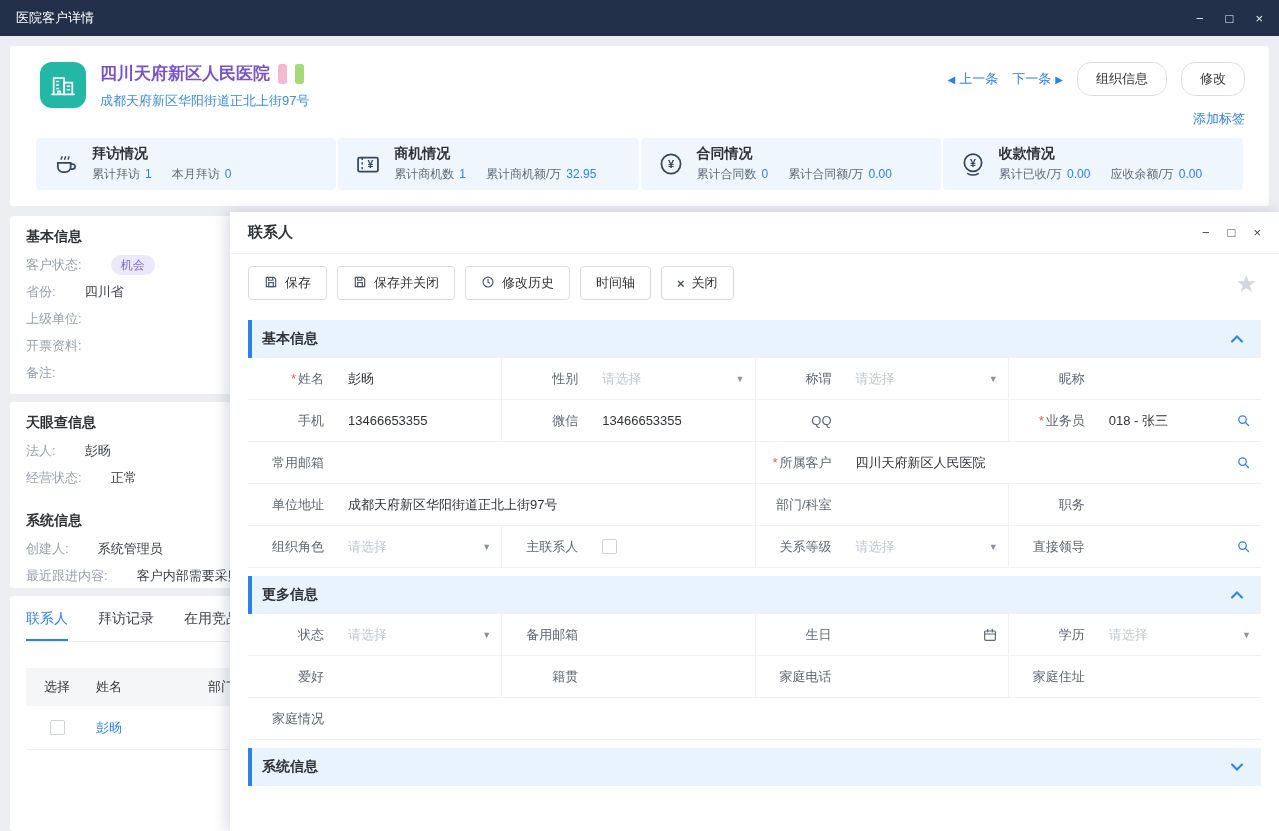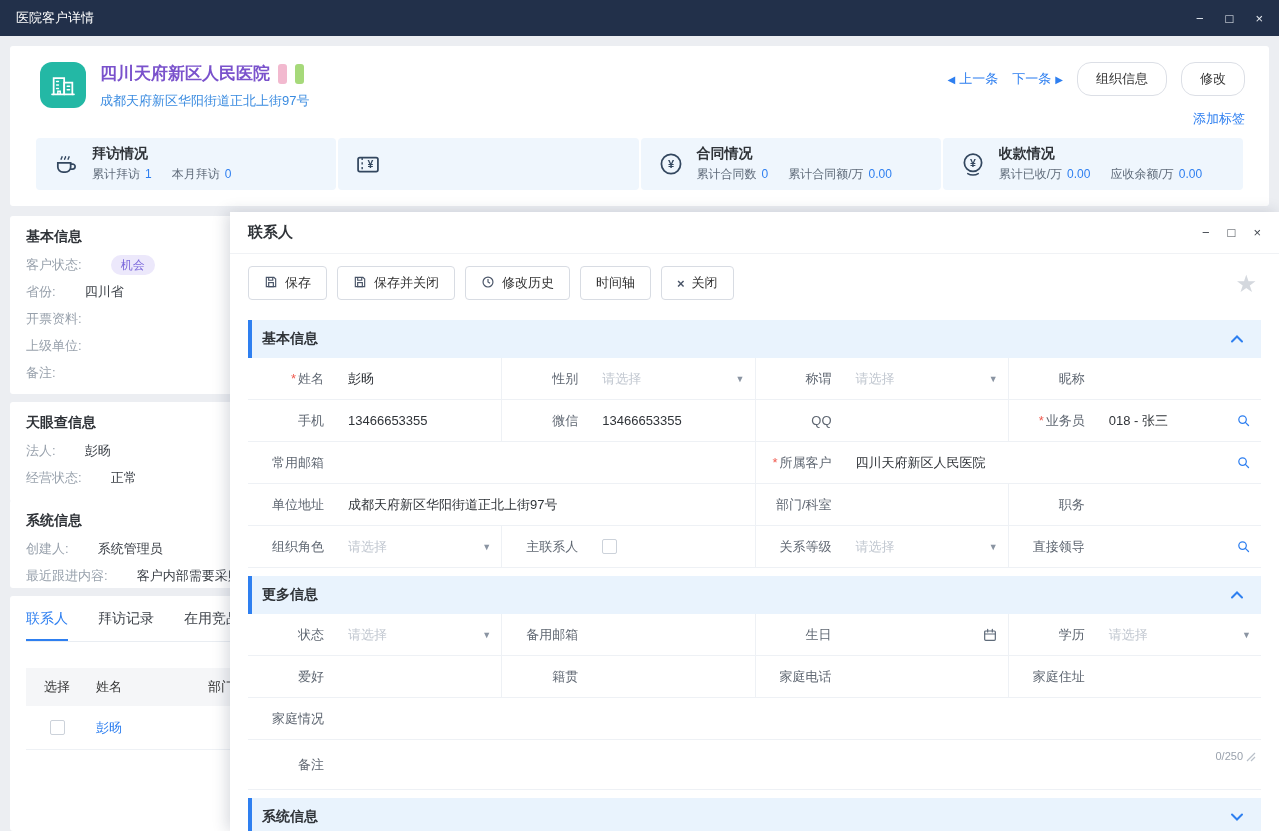--- a/index.html
+++ b/index.html
@@ -205,20 +205,27 @@
         </div>
       </div>
       <div class="stat-card">
         <span class="stat-icon">
           <svg width="28" height="28" viewBox="0 0 24 24" fill="none" stroke="currentColor" stroke-width="1.5">
             <rect x="3.5" y="6.5" width="17" height="12" rx="1.5"></rect>
             <path d="M7 6.5v12" stroke-dasharray="2 2" stroke-width="1.2"></path>
             <text x="14" y="15.8" text-anchor="middle" font-size="9" font-weight="bold" fill="currentColor" stroke="none">¥</text>
           </svg>
         </span>
+        <div class="stat-body">
+          <div class="stat-title">商机情况</div>
+          <div class="stat-line">
+            <span><span>累计商机数</span><span class="stat-num">1</span></span>
+            <span><span>累计商机额/万</span><span class="stat-num">32.95</span></span>
+          </div>
+        </div>
       </div>
       <div class="stat-card">
         <span class="stat-icon">
           <svg width="28" height="28" viewBox="0 0 24 24" fill="none" stroke="currentColor" stroke-width="1.5">
             <circle cx="12" cy="12" r="8.2"></circle>
             <text x="12" y="15.6" text-anchor="middle" font-size="9.5" font-weight="bold" fill="currentColor" stroke="none">¥</text>
           </svg>
         </span>
         <div class="stat-body">
           <div class="stat-title">合同情况</div>
@@ -251,25 +258,25 @@
     <div class="side-title">基本信息</div>
     <div class="side-line">
       <span>客户状态:</span>
       <span class="badge">机会</span>
     </div>
     <div class="side-line">
       <span>省份:</span>
         <span class="lv">四川省</span>
     </div>
     <div class="side-line">
+      <span>上级单位:</span>
+        <span class="lv"></span>
+    </div>
+    <div class="side-line">
       <span>开票资料:</span>
-        <span class="lv"></span>
-    </div>
-    <div class="side-line">
-      <span>上级单位:</span>
         <span class="lv"></span>
     </div>
     <div class="side-line">
       <span>备注:</span>
         <span class="lv"></span>
     </div>
   </div>
 
   <div class="side-card card-tyc">
     <div class="side-title">天眼查信息</div>
@@ -622,35 +629,20 @@
 
       <div class="f-row">
         <div class="fg g4">
           <div class="f-label">
               <span>家庭情况</span>
             </div>
           <div class="f-value"></div>
         </div>
       </div>
 
-      <div class="f-row tall">
-        <div class="fg g4">
-          <div class="f-label">
-              <span>备注</span>
-            </div>
-          <div class="f-value">
-            <span class="counter">
-              <span>0/250</span>
-              <svg width="10" height="10" viewBox="0 0 10 10">
-                  <path d="M1 9L9 1M5 9L9 5" stroke="#b9c0c9" stroke-width="1.2" fill="none"></path>
-                </svg>
-            </span>
-          </div>
-        </div>
-      </div>
 
       <div class="sec-head">
         <span class="sec-title">系统信息</span>
         <span class="sec-chevron">
           <svg width="16" height="14" viewBox="0 0 16 14" fill="none" stroke="#2e7ff0" stroke-width="2" stroke-linecap="round">
               <polyline points="3,4.5 8,9.5 13,4.5"></polyline>
             </svg>
         </span>
       </div>
 

